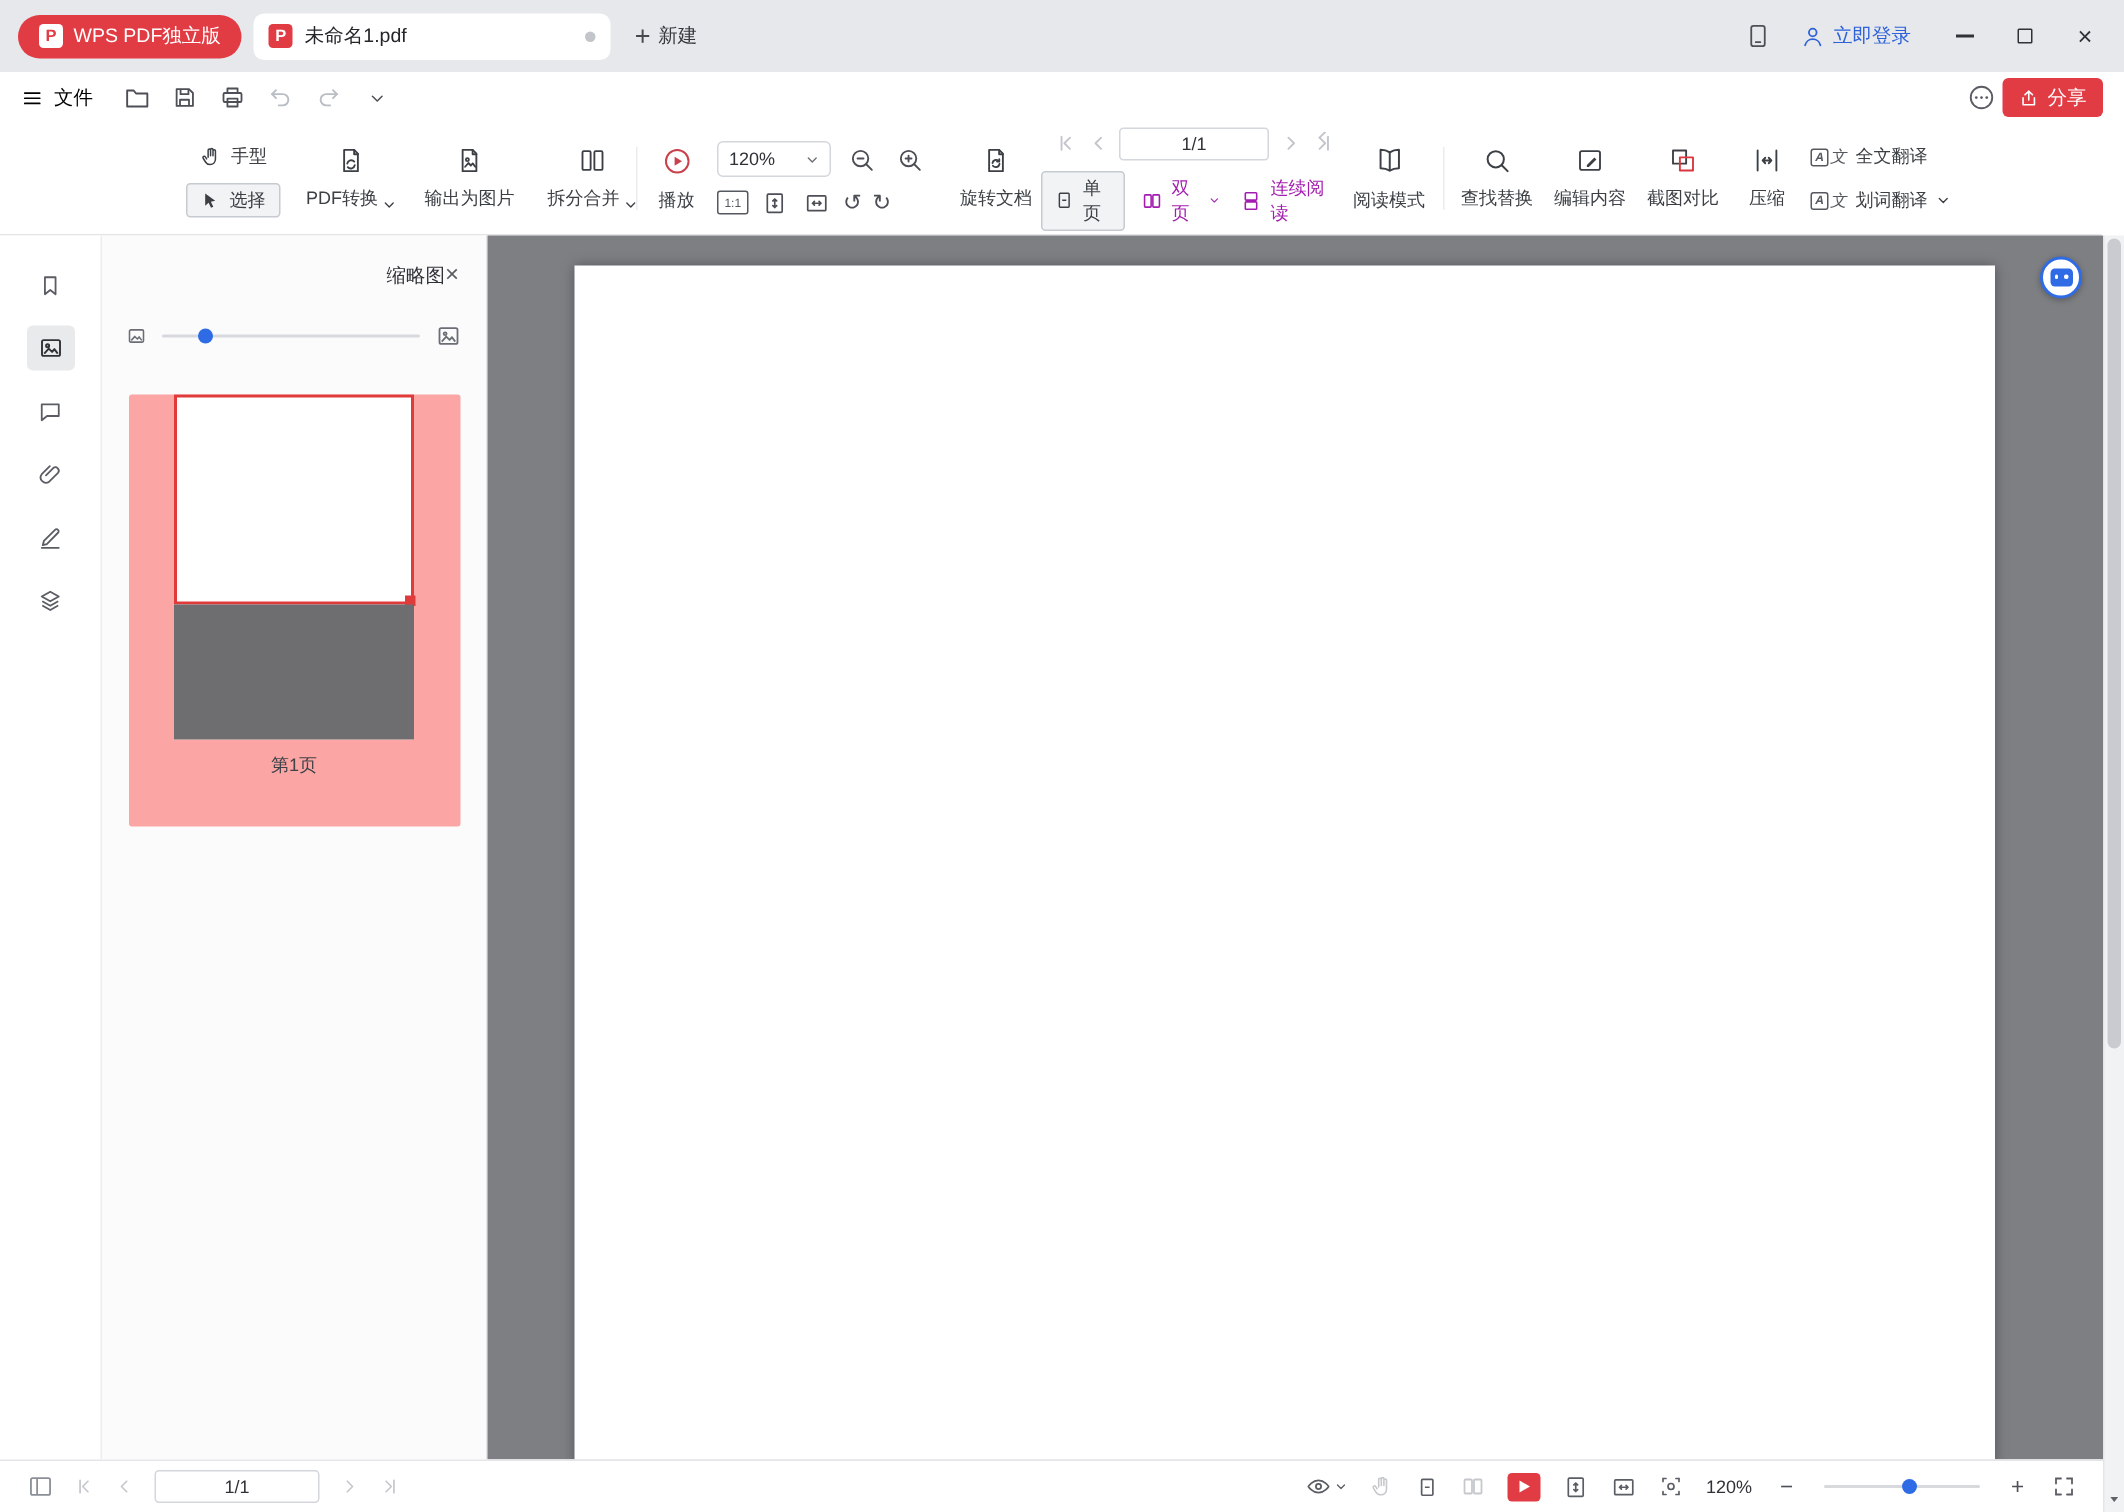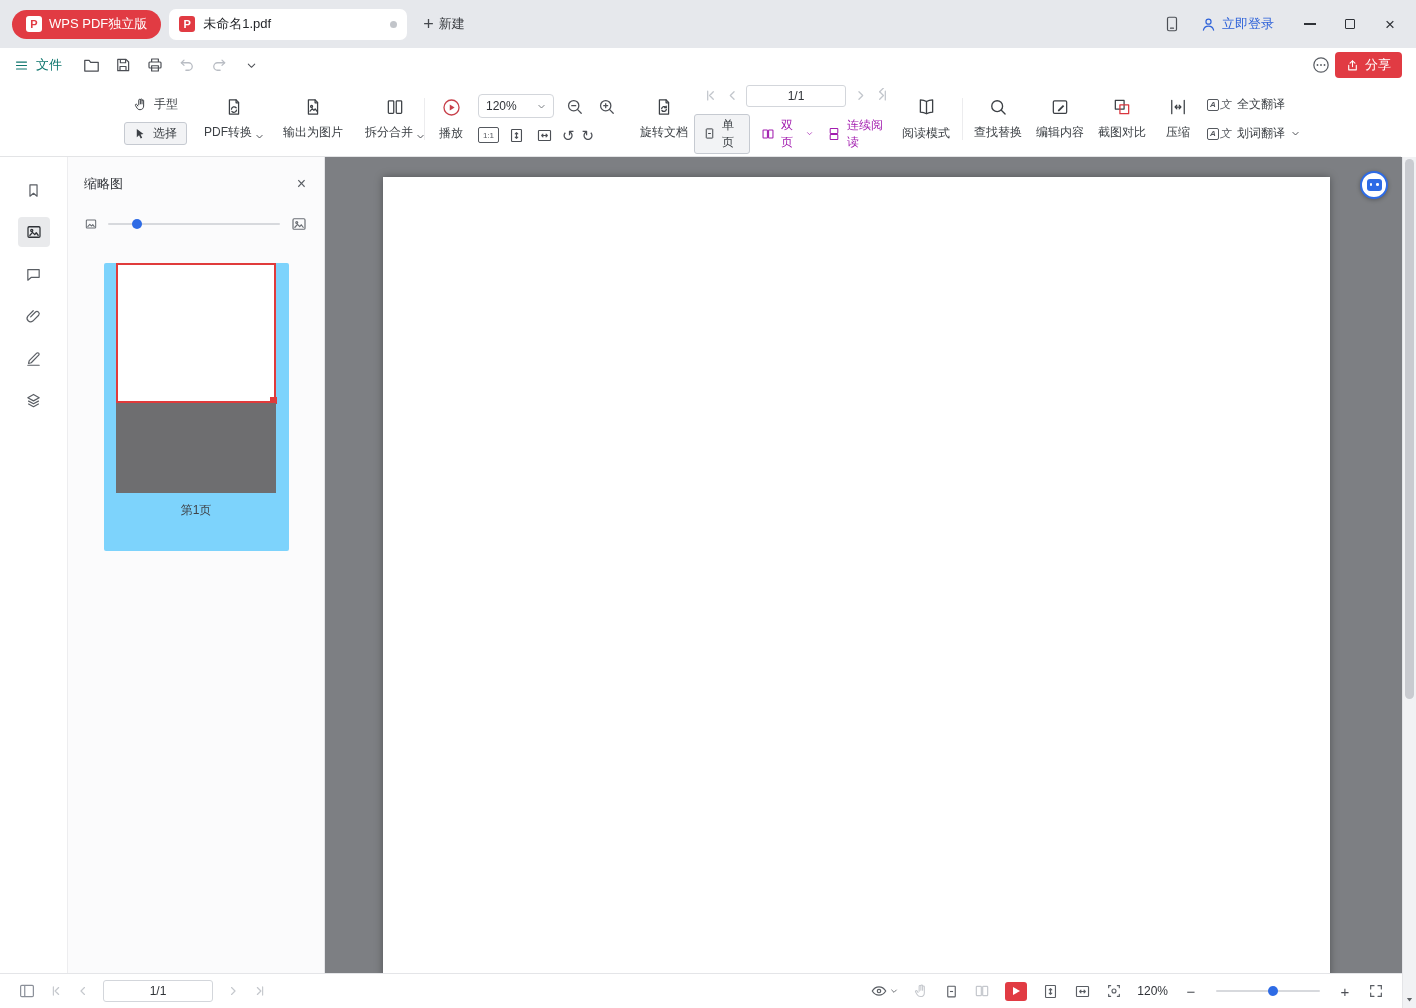--- a/index.html
+++ b/index.html
@@ -21,21 +21,21 @@
 .tb-right{margin-left:auto;display:flex;align-items:center}
 .tb-icon{width:36px;height:30px;display:flex;align-items:center;justify-content:center;color:#4c4f55}
 .login{display:flex;align-items:center;gap:5px;color:#2e62d9;margin:0 16px 0 10px;font-size:13px}
 .winbtn{width:40px;height:34px;display:flex;align-items:center;justify-content:center;color:#2f3237}
 .minline{width:12px;height:2px;background:#2f3237}
 .maxbox{width:10px;height:10px;border:1.5px solid #2f3237;border-radius:1px}
 .closex{font-size:17px;line-height:1}
 
 
 .menubar{position:absolute;top:48px;left:0;right:0;height:34px;background:#fff;display:flex;align-items:center;padding:0 14px}
-.filemenu{display:flex;align-items:center;gap:7px;margin-right:16px;color:#0f766e}
+.filemenu{display:flex;align-items:center;gap:7px;margin-right:16px;color:#000000}
 .qicons{display:flex;align-items:center;gap:6px;color:#4c4f55}
 .qbtn{width:26px;height:24px;display:flex;align-items:center;justify-content:center;border-radius:3px}
 .qbtn.dim{color:#b9bdc4}
 .mtabs{position:absolute;left:476px;top:0;height:34px;display:flex;align-items:stretch;gap:29px}
 .mtab{display:flex;align-items:center;position:relative;font-size:14px;color:#2f3338;padding:0 2px}
 .mtab.active{color:#d9363e;font-weight:bold}
 .mtab.active::after{content:"";position:absolute;left:0;right:0;bottom:1px;height:3px;border-radius:2px;background:#d9363e}
 .msearch{display:flex;align-items:center;margin-left:24px;color:#4c4f55}
 .mb-right{position:absolute;right:14px;top:0;height:34px;display:flex;align-items:center;gap:4px}
 .more-circle{color:#5a5e64}
@@ -68,27 +68,27 @@
 .ic-a-box .ab{width:12px;height:12px;border:1.3px solid #55595f;border-radius:2px;font-size:8px;font-weight:bold;display:flex;align-items:center;justify-content:center;color:#55595f}
 .ic-a-box .wen{font-size:11px;color:#55595f}
 
 
 .sidestrip{position:absolute;top:157px;bottom:35px;left:0;width:68px;background:#fff;border-right:1px solid #ededef;display:flex;flex-direction:column;align-items:center;padding-top:18px;gap:12px}
 .sbtn{width:32px;height:30px;display:flex;align-items:center;justify-content:center;color:#5a5e64;border-radius:4px}
 .sbtn.active{background:#e9eaec;color:#2f3237}
 
 
 .thumbpanel{position:absolute;top:157px;bottom:35px;left:68px;width:257px;background:#fbfbfc;border-right:1px solid #e4e5e8}
-.tp-head{display:flex;align-items:center;justify-content:space-between;padding:18px 18px 0 16px}
+.tp-head{display:flex;align-items:center;justify-content:flex-end;padding:18px 18px 0 16px}
 .tp-title{font-size:13px;color:#2f3237}
 .tp-close{font-size:16px;color:#5a5e64;line-height:1}
 .tp-zoom{display:flex;align-items:center;padding:0 16px;margin-top:22px;color:#6b6f75}
 .tp-track{flex:1;height:2px;background:#d7d9dd;border-radius:1px;position:relative;margin:0 10px}
 .tp-thumbdot{position:absolute;left:14%;top:-4px;width:10px;height:10px;border-radius:50%;background:#2e6be5}
-.tp-card{width:185px;height:288px;background:#7dd3fc;margin:30px auto 0;border-radius:2px}
+.tp-card{width:221px;height:288px;background:#fca5a5;margin:30px auto 0;border-radius:2px}
 .tp-page{position:relative;width:160px;height:230px;margin:13px auto 0;background:#fff}
 .tp-viewport{position:absolute;left:0;top:0;right:0;height:140px;border:2px solid #e03b3b}
 .tp-handle{position:absolute;right:-3px;bottom:-3px;width:7px;height:7px;background:#e03b3b}
 .tp-overlay{position:absolute;left:0;right:0;top:140px;bottom:0;background:#6e6e70}
 .tp-pagelabel{text-align:center;font-size:12px;color:#3f4348;margin-top:9px}
 
 
 .canvas{position:absolute;top:157px;bottom:35px;left:325px;right:14px;background:#7d7f83;overflow:hidden}
 .page{position:absolute;left:58px;top:20px;width:947px;bottom:-5px;background:#fff;box-shadow:0 0 8px rgba(0,0,0,.35)}
 .assist{position:absolute;top:14px;right:14px;width:28px;height:28px;border-radius:50%;background:#fff;border:2px solid #2e6be5;display:flex;align-items:center;justify-content:center;box-shadow:0 1px 4px rgba(0,0,0,.3)}

